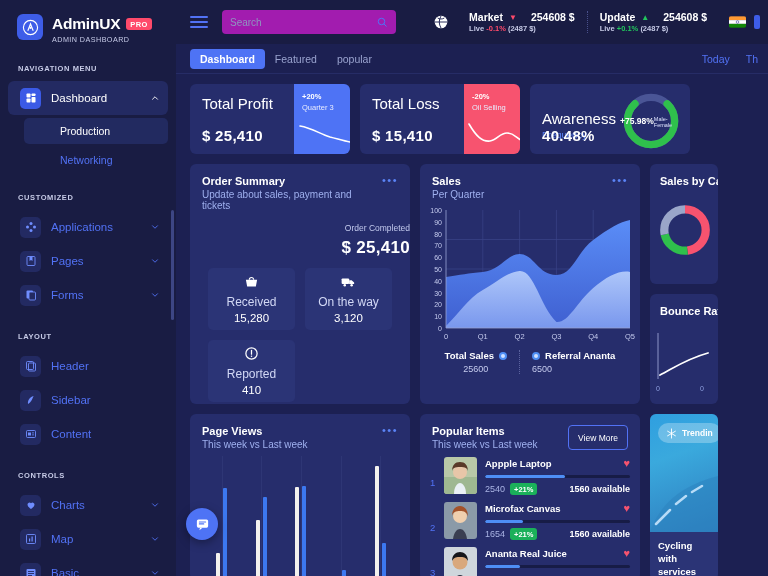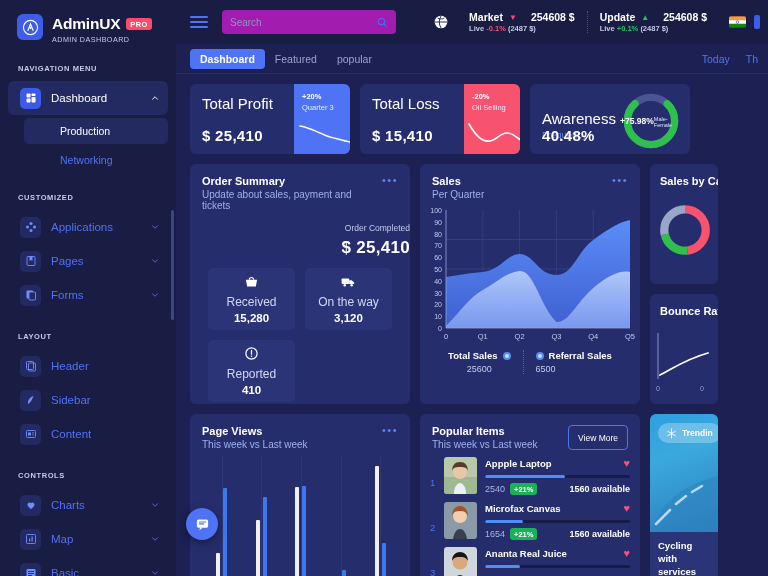--- a/index.html
+++ b/index.html
@@ -144,21 +144,21 @@
   .card-sub { font-size: 10px; color: #9fb0ef; margin-top: 2px; }
   .dots { margin-left: auto; letter-spacing: 1.5px; color: #5b84f7; font-size: 11px; cursor: pointer; line-height: 10px; }
 
   .order-center { text-align: right; margin-top: 12px; }
   .oc-lbl { font-size: 8.5px; color: #c4cbee; }
   .oc-val { font-size: 17px; font-weight: bold; color: #fff; margin-top: 5px; letter-spacing: .3px; }
   .tiles { display: grid; grid-template-columns: 1fr 1fr; gap: 10px; padding: 10px 18px 0 18px; }
   .tile { background: #2b3476; border-radius: 5px; height: 62px; display: flex; flex-direction: column; align-items: center; justify-content: center; }
   .tile svg { width: 15px; height: 15px; }
   .tile-lbl { font-size: 12px; color: #d2d8f5; margin-top: 6px; }
-  .tile-val { font-size: 11.5px; font-weight: bold; color: #fff; margin-top: 3px; text-align: center; }
+  .tile-val { font-size: 11.5px; font-weight: normal; color: #fff; margin-top: 3px; text-align: center; }
 
   
   .chartbox { position: relative; margin: 10px 10px 0 6px; height: 150px; }
   .ytick { position: absolute; right: 100%; font-size: 7px; color: #c5cbee; transform: translateY(-50%); padding-right: 4px; white-space: nowrap; }
   .xtick { position: absolute; top: 100%; font-size: 7.5px; color: #c5cbee; transform: translateX(-50%); padding-top: 4px; }
   .legend { display: flex; justify-content: center; gap: 0; margin-top: 22px; }
   .leg { padding: 0 12px; text-align: center; }
   .leg + .leg { border-left: 1px dotted #5b639f; }
   .leg-t { font-size: 9.5px; font-weight: bold; color: #fff; display: flex; align-items: center; gap: 5px; }
   .leg-dot { width: 8px; height: 8px; border-radius: 50%; border: 2px solid #4e8ef5; background: #cfe0ff; }
@@ -583,21 +583,21 @@
             <div class="leg">
               <div class="leg-t">
                 <span>Total Sales</span>
                 <span class="leg-dot"></span>
               </div>
               <div class="leg-v">25600</div>
             </div>
             <div class="leg">
               <div class="leg-t">
                 <span class="leg-dot"></span>
-                <span>Referral Sales</span>
+                <span>Referral Ananta</span>
               </div>
               <div class="leg-v" style="text-align:left">6500</div>
             </div>
           </div>
         </div>
 
         <div class="rightcol">
           <div class="card" style="height:120px;overflow:hidden;">
             <div class="card-title" style="padding:11px 0 0 10px;white-space:nowrap;">Sales by Ca</div>
             <svg class="donut2" viewBox="0 0 42 42">

